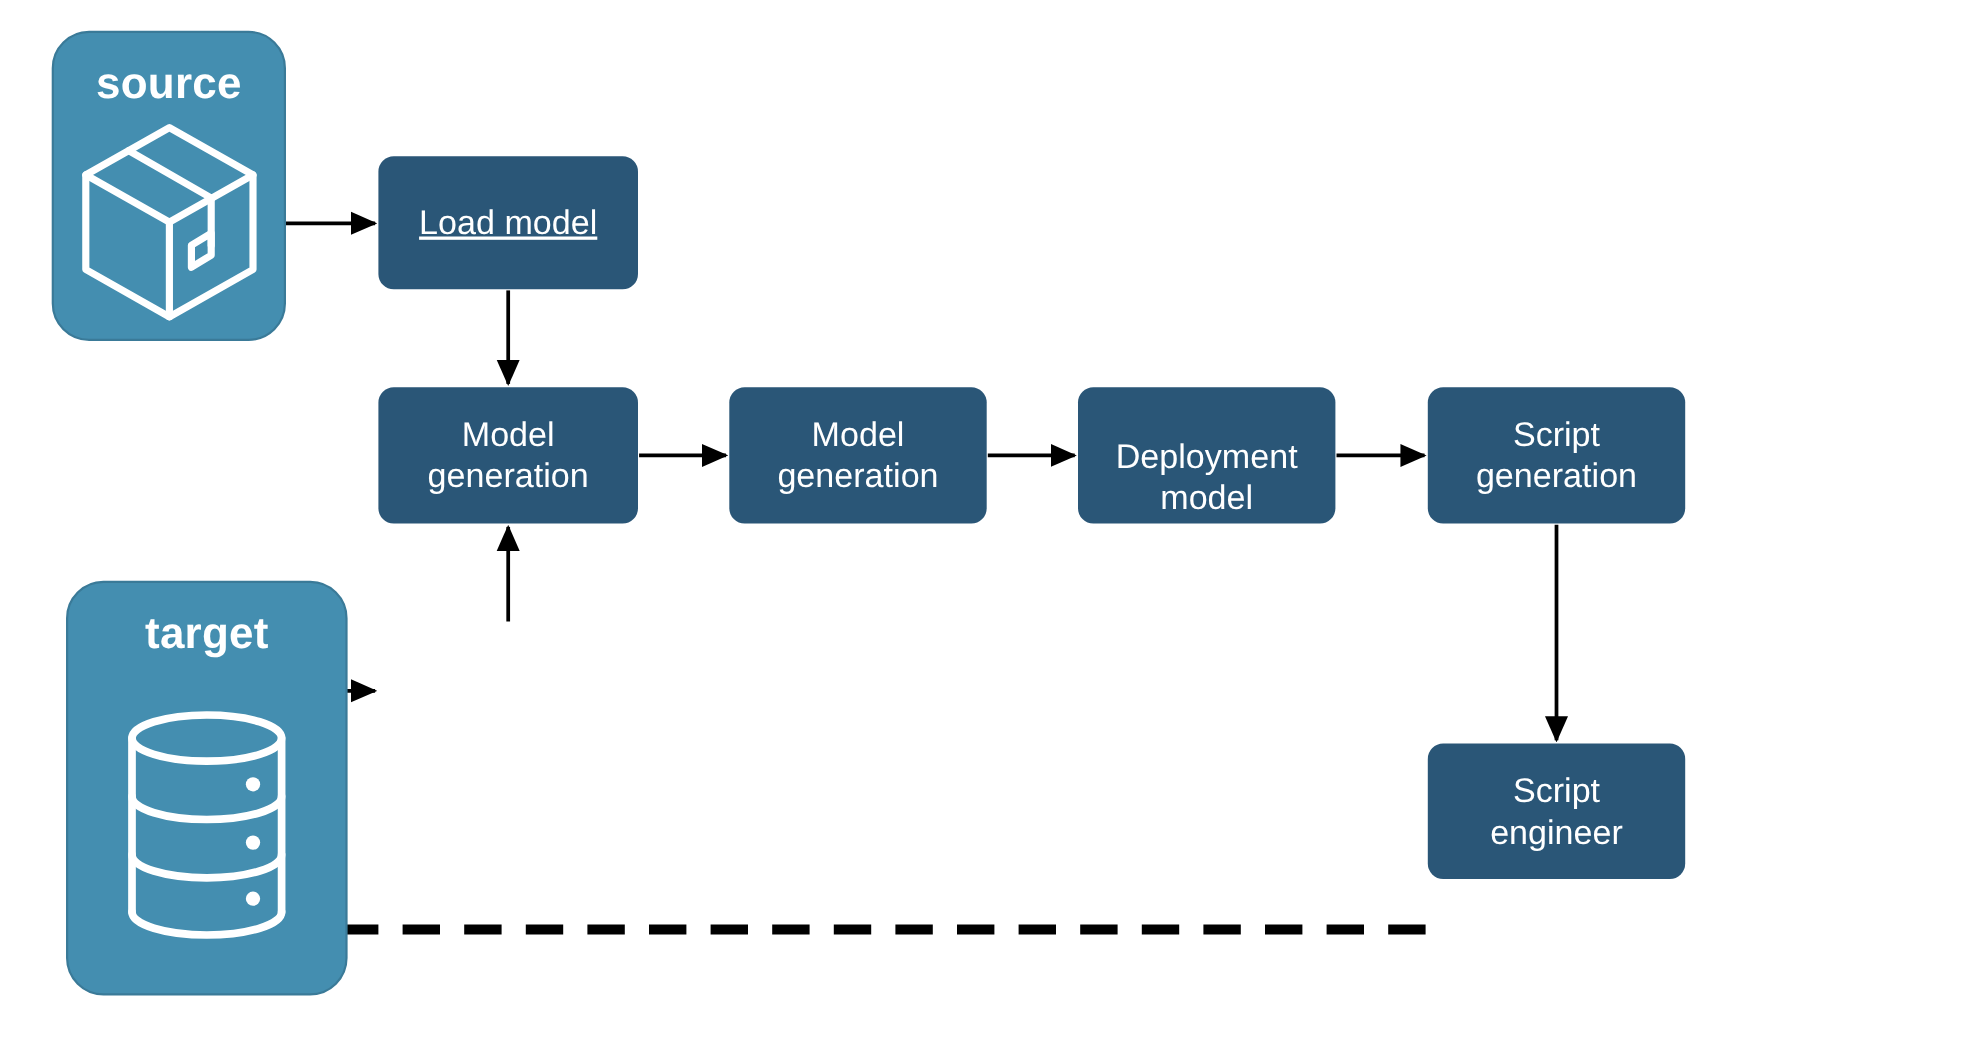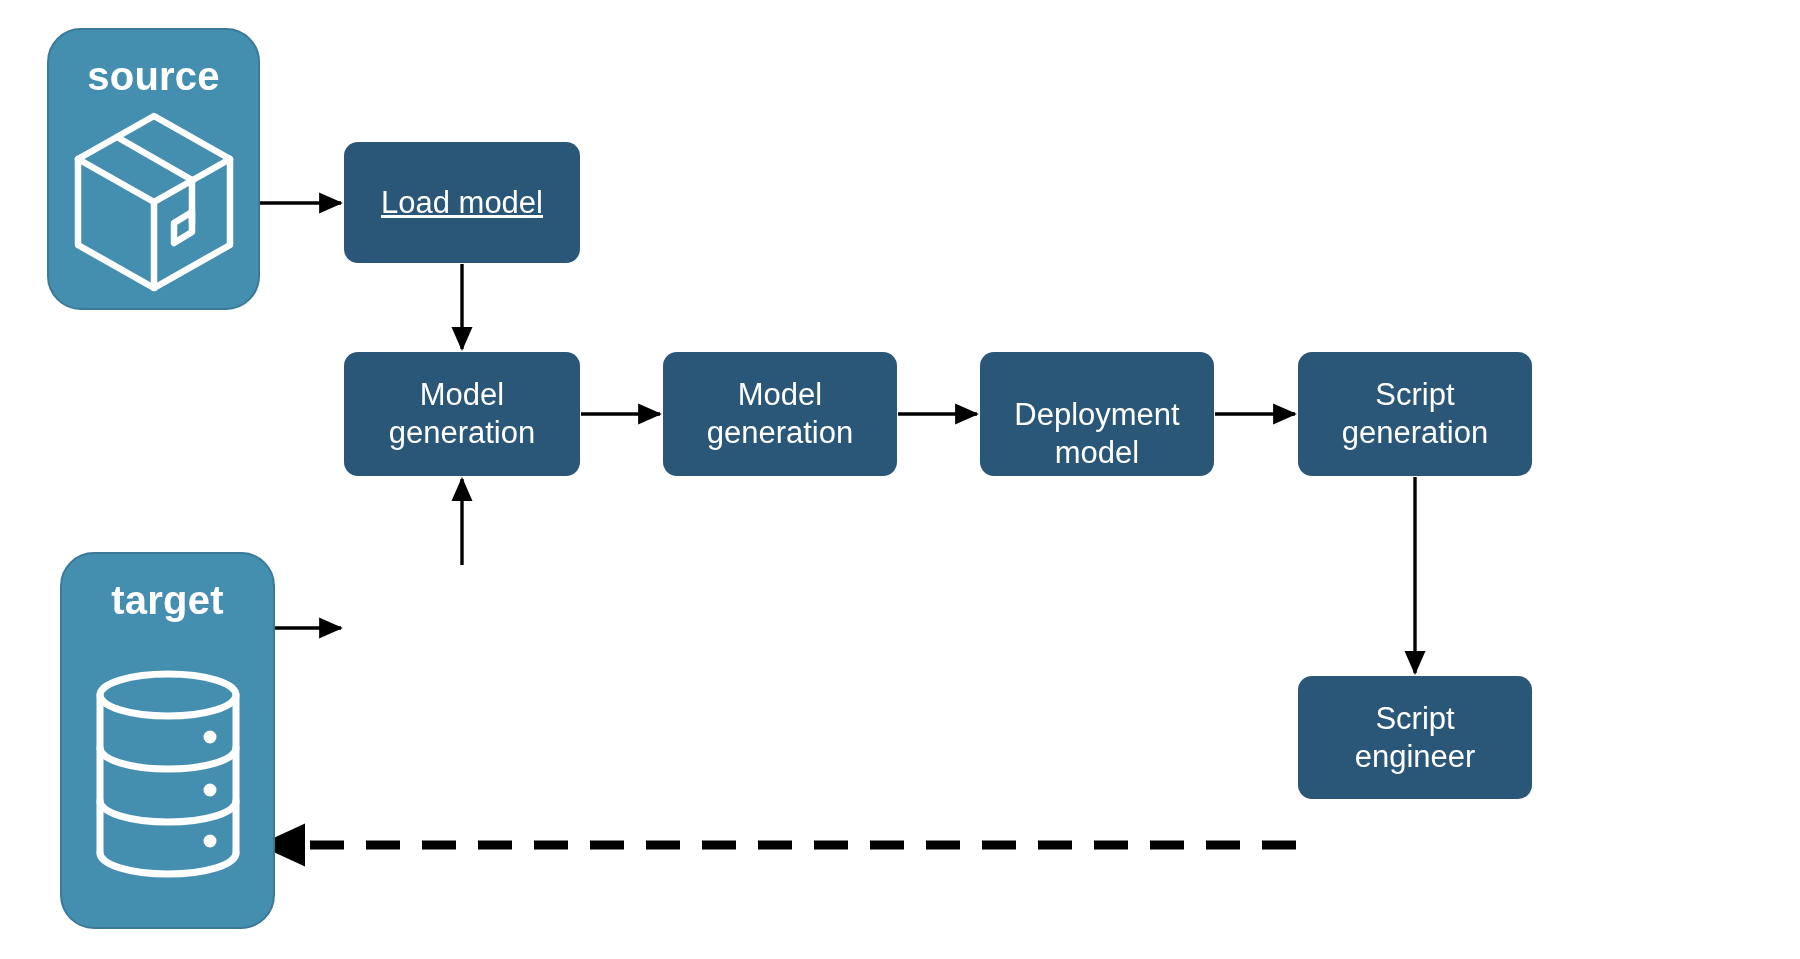--- a/index.html
+++ b/index.html
@@ -122,21 +122,21 @@
         <path d="M84 91 L84 177"></path>
 
         <path d="M47 26 L122 69"></path>
         <path d="M122 112 L122 69"></path>
 
         <path d="M104 112 L122 101 L122 121 L104 132 Z"></path>
       </svg>
     </div>
   </div>
 
-  <div class="endpoint" style="left:40px; top:552px; width:215px; height:377px;">
+  <div class="endpoint" style="left:40px; top:528px; width:256px; height:377px;">
     <div class="endpoint-label">target</div>
     <div class="endpoint-icon">
       <svg width="152" height="210" viewBox="0 0 152 210" xmlns="http://www.w3.org/2000/svg" fill="none" stroke="#FFFFFF" stroke-width="7" stroke-linejoin="round" stroke-linecap="round">
 
         <path d="M8 26 L8 184"></path>
         <path d="M144 26 L144 184"></path>
 
         <ellipse cx="76" cy="26" rx="68" ry="21"></ellipse>
 
         <path d="M8 184 a68 21 0 0 0 136 0"></path>

